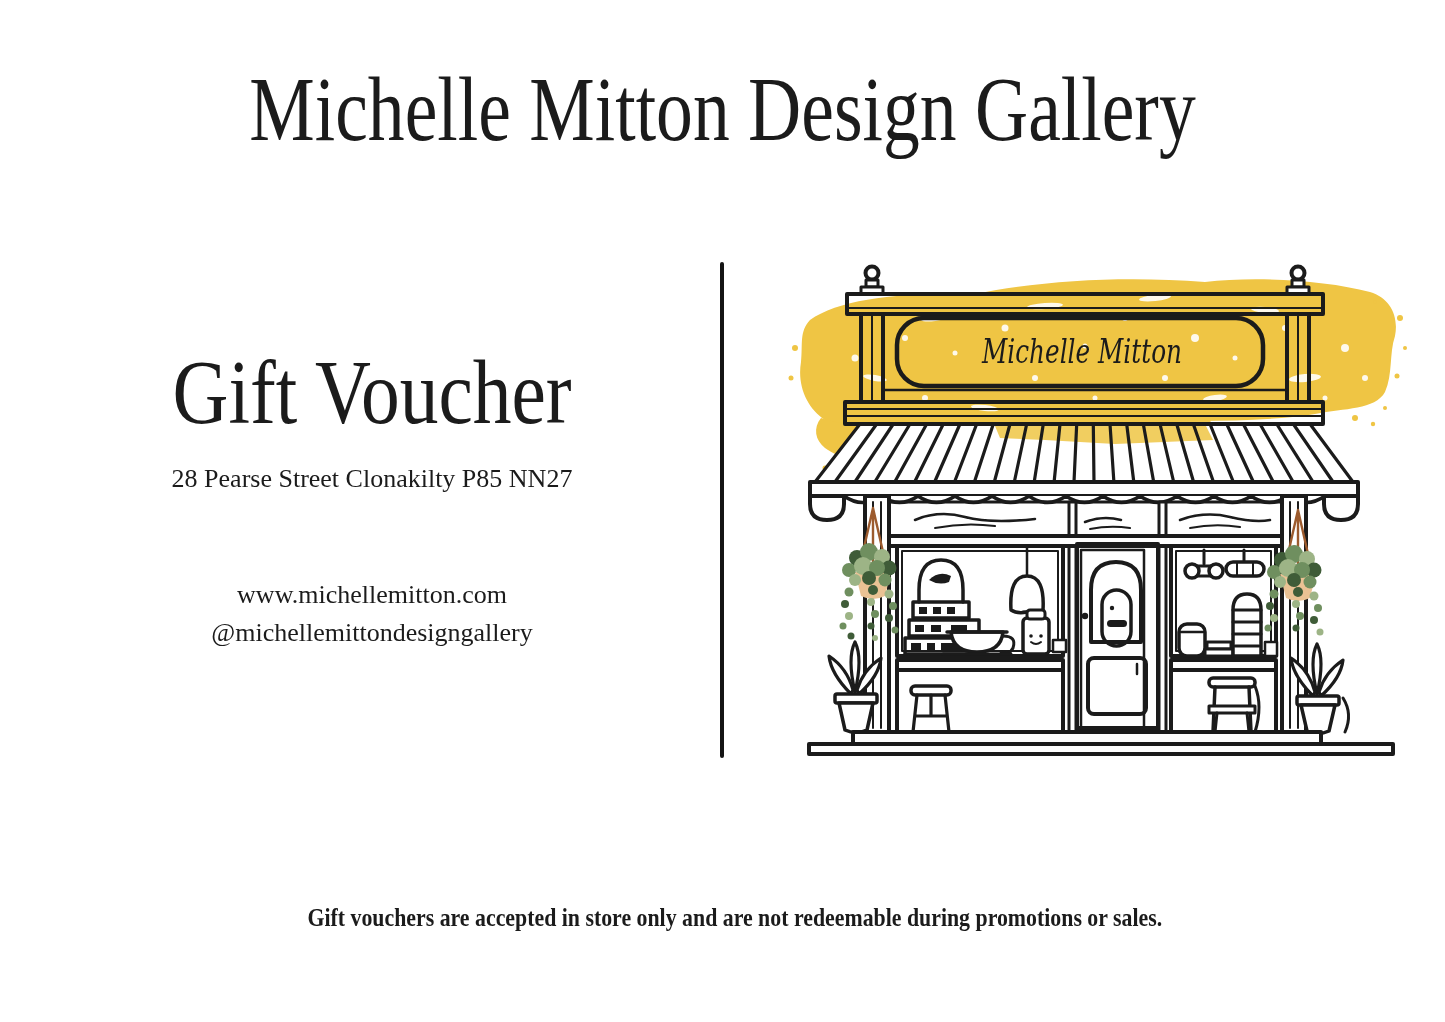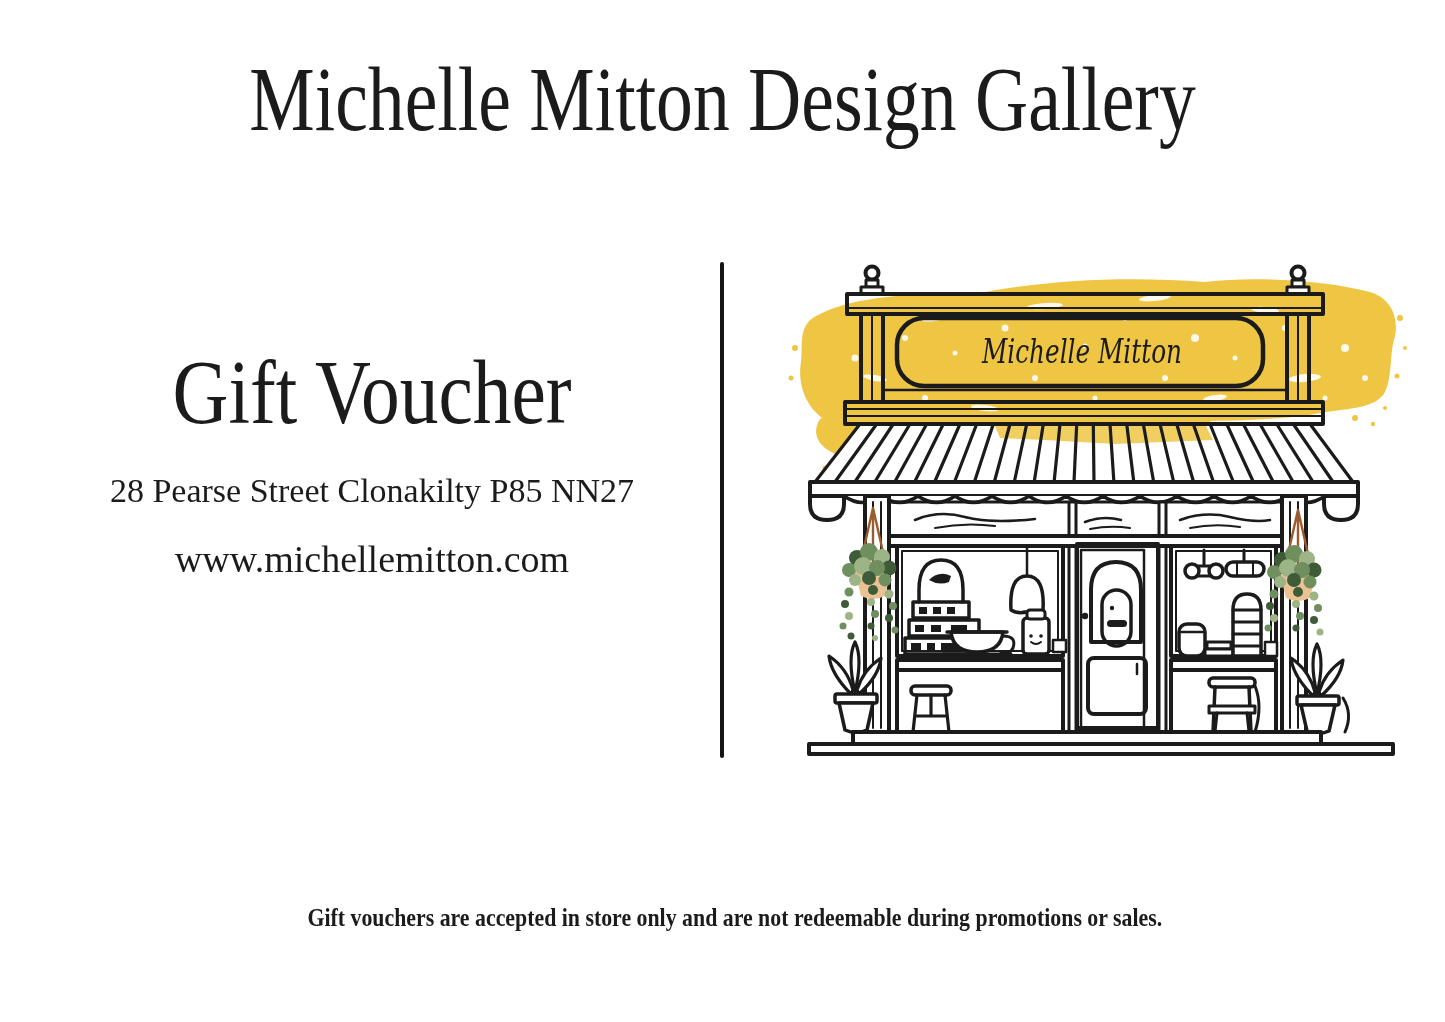--- a/index.html
+++ b/index.html
@@ -10,29 +10,29 @@
     --leaf-light:#9DB486;
     --pot-tan:#EAC294;
     --hanger-brown:#9C5B2E;
   }
   html,body{margin:0;padding:0;background:#ffffff;}
   .canvas{
     position:relative;width:1445px;height:1022px;background:#ffffff;overflow:hidden;
     font-family:"Liberation Serif", serif;color:var(--ink);
   }
   .title{
-    position:absolute;top:48px;left:0;width:100%;text-align:center;
+    position:absolute;top:58px;left:0;width:100%;text-align:center;
     font-size:92px;line-height:1.12;white-space:nowrap;font-weight:400;
   }
   .title>span{display:inline-block;transform:scaleX(0.80);transform-origin:center;}
   .left-col{position:absolute;left:52px;top:348px;width:640px;text-align:center;}
   .gift-heading{font-size:90px;line-height:1;white-space:nowrap;font-weight:400;font-family:Liberation Serif, serif;}
   .gift-heading>span{display:inline-block;transform:scaleX(0.86);transform-origin:center;}
-  .contact-block{margin-top:34px;font-size:34px;line-height:38px;}
-  .web-block{margin-top:30px;font-size:38px;line-height:38px;}
+  .contact-block{margin-top:22px;font-size:26px;line-height:38px;}
+  .web-block{margin-top:78px;font-size:26px;line-height:38px;}
   .divider{position:absolute;left:720px;top:262px;width:4px;height:496px;background:#141414;border-radius:2px;}
   .illustration{position:absolute;left:785px;top:258px;width:630px;height:514px;}
   .footer{
     position:absolute;top:903px;left:0;width:100%;text-align:center;
     font-size:26px;font-weight:bold;white-space:nowrap;padding-left:12px;
   }
   .footer>span{display:inline-block;transform:scaleX(0.84);transform-origin:center;}
 
   
   .ln{fill:none;stroke:var(--ink);stroke-linecap:round;stroke-linejoin:round;}
@@ -60,20 +60,21 @@
 
   <div class="left-col">
     <div class="gift-heading">
       <span>Gift Voucher</span>
     </div>
     <div class="contact-block">
       <div>28 Pearse Street Clonakilty P85 NN27</div>
     </div>
     <div class="web-block">
       <div>www.michellemitton.com</div>
+      <div>@michellemittondesigngallery</div>
     </div>
   </div>
 
   <div class="divider"></div>
 
   <svg class="illustration" viewBox="0 0 630 514" xmlns="http://www.w3.org/2000/svg">
 
     <g>
       <path class="brush" d="M25,62 C55,40 120,34 190,36 C260,22 340,18 420,24 C470,18 540,22 585,34
         C605,40 614,58 610,78 C604,96 608,116 600,134 C590,152 560,150 530,156 C470,166 400,160 340,168

